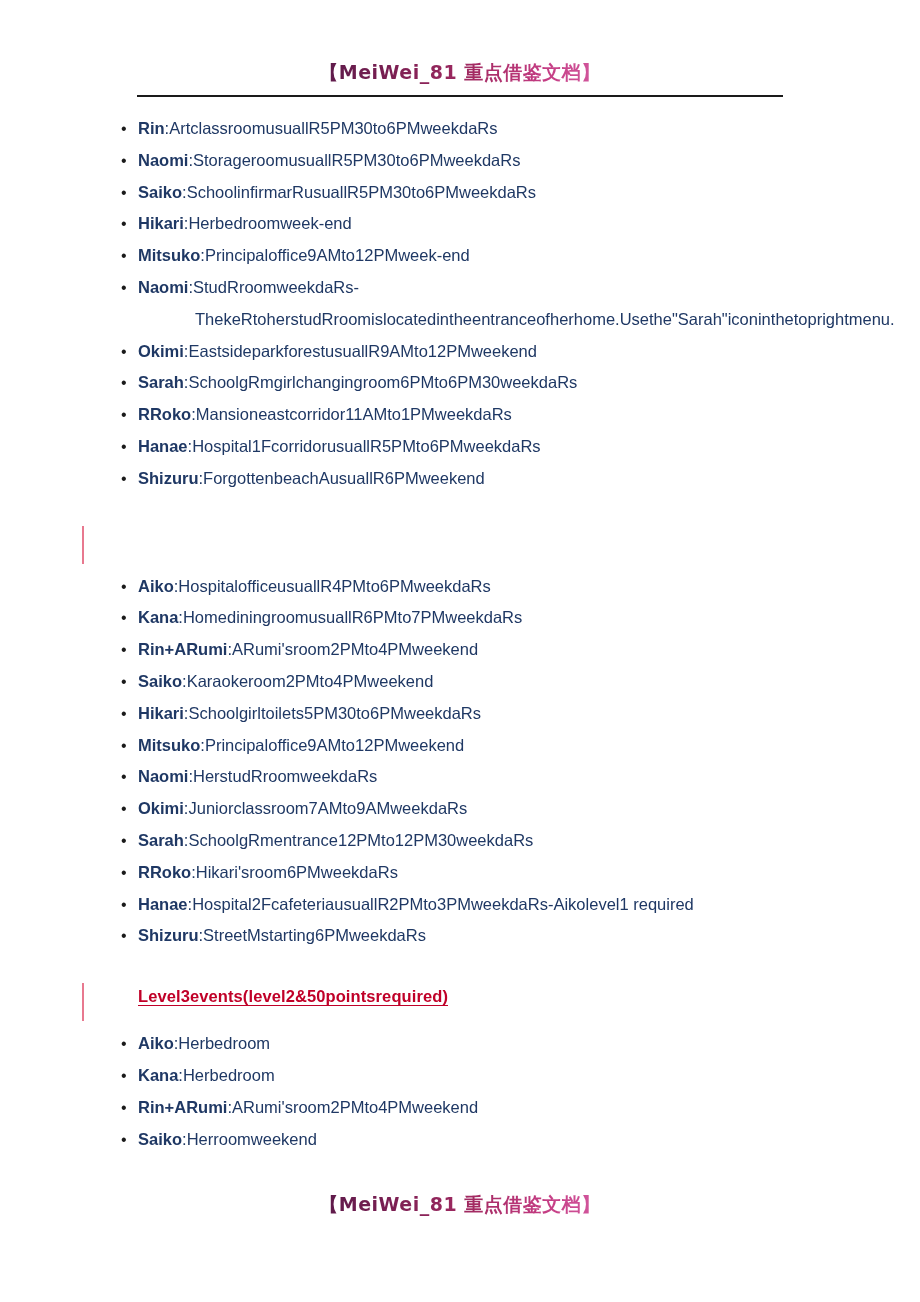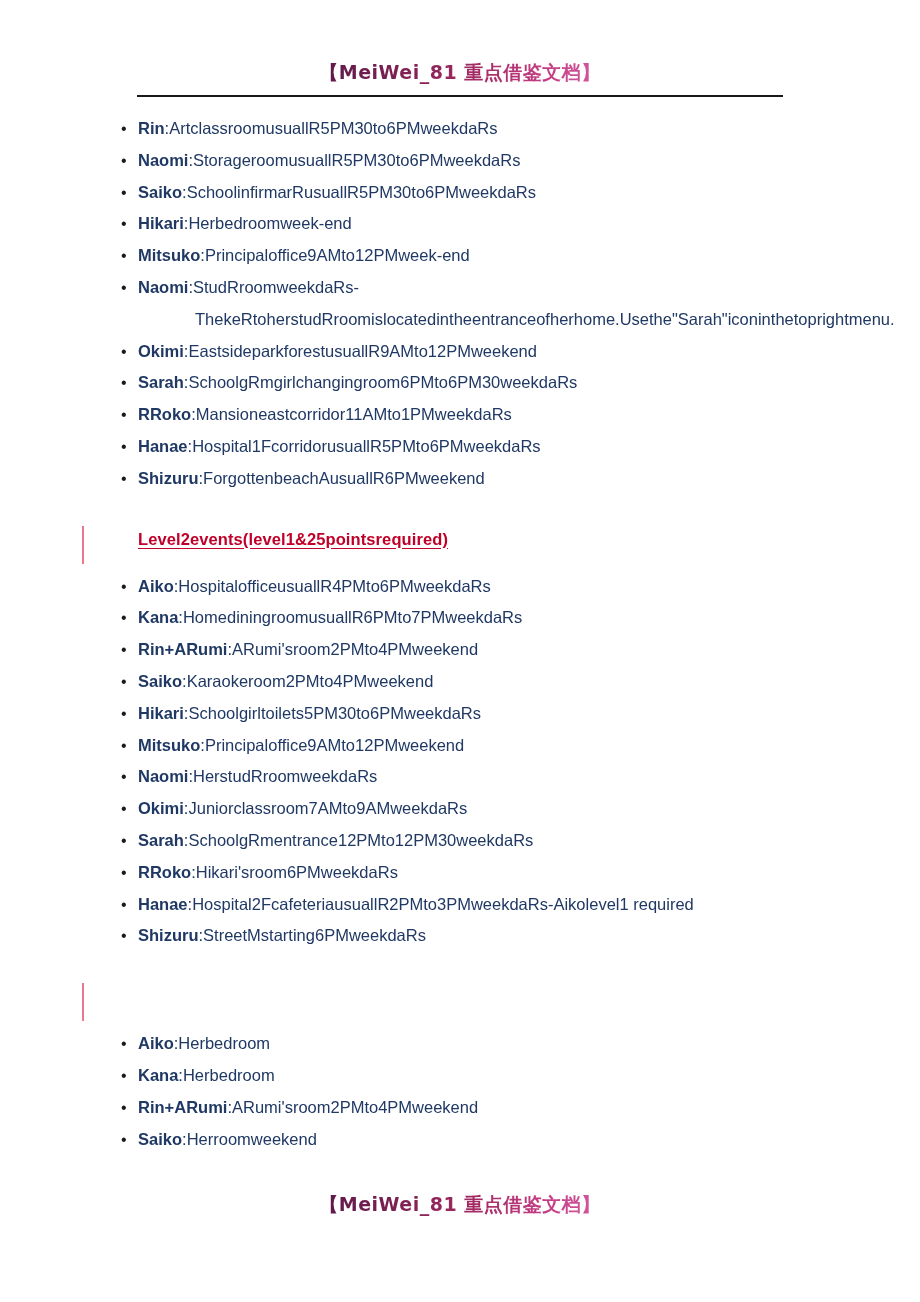--- a/index.html
+++ b/index.html
@@ -162,41 +162,41 @@
           <li class="ev"><span class="bullet">•</span><span class="nm">Sarah</span><span class="dsc">:</span><span class="dsc">SchoolgRmgirlchangingroom6PMto6PM30weekdaRs</span></li>
           <li class="ev"><span class="bullet">•</span><span class="nm">RRoko</span><span class="dsc">:</span><span class="dsc">Mansioneastcorridor11AMto1PMweekdaRs</span></li>
           <li class="ev"><span class="bullet">•</span><span class="nm">Hanae</span><span class="dsc">:</span><span class="dsc">Hospital1FcorridorusuallR5PMto6PMweekdaRs</span></li>
           <li class="ev"><span class="bullet">•</span><span class="nm">Shizuru</span><span class="dsc">:</span><span class="dsc">ForgottenbeachAusuallR6PMweekend</span></li>
         </ul>
       </div>
       <div class="section">
         <div class="gap-before-head"></div>
         <div class="sec-head">
           <div class="sec-bar"></div>
-          <div class="sec-title">Level2events(level1&amp;25pointsrequired)</div>
         </div>
         <ul class="evlist">
           <li class="ev"><span class="bullet">•</span><span class="nm">Aiko</span><span class="dsc">:</span><span class="dsc">HospitalofficeusuallR4PMto6PMweekdaRs</span></li>
           <li class="ev"><span class="bullet">•</span><span class="nm">Kana</span><span class="dsc">:</span><span class="dsc">HomediningroomusuallR6PMto7PMweekdaRs</span></li>
           <li class="ev"><span class="bullet">•</span><span class="nm">Rin+ARumi</span><span class="dsc">:</span><span class="dsc">ARumi'sroom2PMto4PMweekend</span></li>
           <li class="ev"><span class="bullet">•</span><span class="nm">Saiko</span><span class="dsc">:</span><span class="dsc">Karaokeroom2PMto4PMweekend</span></li>
           <li class="ev"><span class="bullet">•</span><span class="nm">Hikari</span><span class="dsc">:</span><span class="dsc">Schoolgirltoilets5PM30to6PMweekdaRs</span></li>
           <li class="ev"><span class="bullet">•</span><span class="nm">Mitsuko</span><span class="dsc">:</span><span class="dsc">Principaloffice9AMto12PMweekend</span></li>
           <li class="ev"><span class="bullet">•</span><span class="nm">Naomi</span><span class="dsc">:</span><span class="dsc">HerstudRroomweekdaRs</span></li>
           <li class="ev"><span class="bullet">•</span><span class="nm">Okimi</span><span class="dsc">:</span><span class="dsc">Juniorclassroom7AMto9AMweekdaRs</span></li>
           <li class="ev"><span class="bullet">•</span><span class="nm">Sarah</span><span class="dsc">:</span><span class="dsc">SchoolgRmentrance12PMto12PM30weekdaRs</span></li>
           <li class="ev"><span class="bullet">•</span><span class="nm">RRoko</span><span class="dsc">:</span><span class="dsc">Hikari'sroom6PMweekdaRs</span></li>
           <li class="ev"><span class="bullet">•</span><span class="nm">Hanae</span><span class="dsc">:</span><span class="dsc">Hospital2FcafeteriausuallR2PMto3PMweekdaRs-Aikolevel1 required</span></li>
           <li class="ev"><span class="bullet">•</span><span class="nm">Shizuru</span><span class="dsc">:</span><span class="dsc">StreetMstarting6PMweekdaRs</span></li>
         </ul>
       </div>
       <div class="section">
         <div class="gap-before-head"></div>
         <div class="sec-head">
           <div class="sec-bar"></div>
+          <div class="sec-title">Level3events(level2&amp;50pointsrequired)</div>
         </div>
         <ul class="evlist">
           <li class="ev"><span class="bullet">•</span><span class="nm">Aiko</span><span class="dsc">:</span><span class="dsc">Herbedroom</span></li>
           <li class="ev"><span class="bullet">•</span><span class="nm">Kana</span><span class="dsc">:</span><span class="dsc">Herbedroom</span></li>
           <li class="ev"><span class="bullet">•</span><span class="nm">Rin+ARumi</span><span class="dsc">:</span><span class="dsc">ARumi'sroom2PMto4PMweekend</span></li>
           <li class="ev"><span class="bullet">•</span><span class="nm">Saiko</span><span class="dsc">:</span><span class="dsc">Herroomweekend</span></li>
         </ul>
       </div>
     </div>
 

